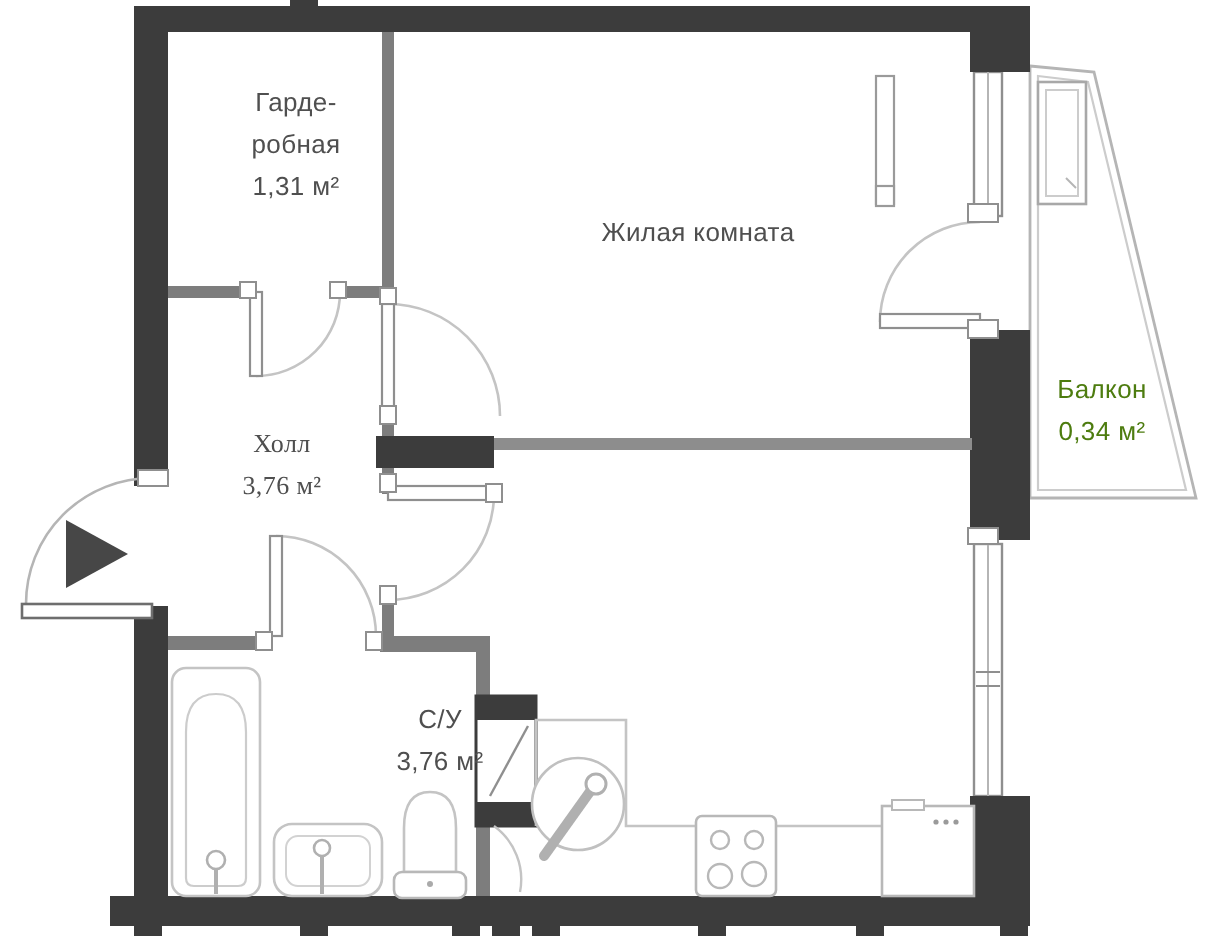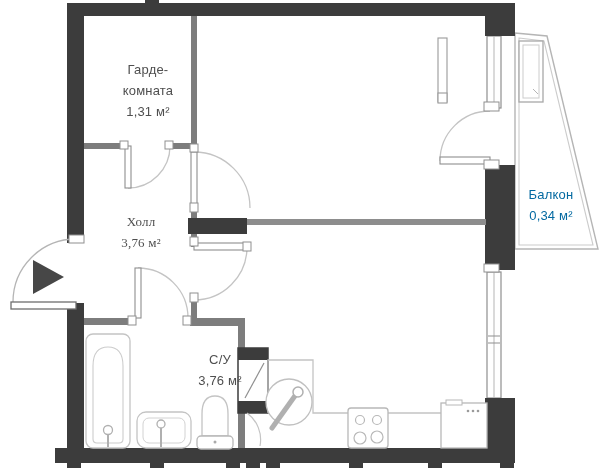--- a/index.html
+++ b/index.html
@@ -3,21 +3,21 @@
 <meta charset="utf-8">
 <style>
   html,body{margin:0;padding:0;background:#ffffff;}
   #plan{position:relative;width:605px;height:468px;background:#ffffff;overflow:hidden;
         font-family:"Liberation Sans", sans-serif;}
   #plan svg{position:absolute;left:0;top:0;}
   .lbl{position:absolute;transform:translate(-50%,-50%);text-align:center;
        color:#4f4f4f;font-size:13px;line-height:21px;white-space:nowrap;letter-spacing:.2px;}
   .lbl .area{display:block;}
   .lbl span{display:block;}
-  .lbl.balcony{color:#0369a1;}
+  .lbl.balcony{color:#4d7c0f;}
 </style>
 </head>
 <body>
 
 <div id="plan">
   <svg width="605" height="468" viewBox="0 0 605 468">
 
     <g>
       <polygon points="515,33 547,36 598,249 515,249" fill="#ffffff" stroke="#b5b5b5" stroke-width="1.4"></polygon>
       <polygon points="519,38 544,41 593,245 519,245" fill="none" stroke="#cccccc" stroke-width="1.1"></polygon>
@@ -162,27 +162,28 @@
       <circle cx="161" cy="424" r="4" fill="#ffffff" stroke="#b0b0b0" stroke-width="1.3"></circle>
       <line x1="161" y1="428" x2="161" y2="447" stroke="#b0b0b0" stroke-width="2"></line>
     </g>
     <g>
       <path d="M202,436 L202,414 Q202,396 215,396 Q228,396 228,414 L228,436 Z" fill="#ffffff" stroke="#c4c4c4" stroke-width="1.3"></path>
       <rect x="197" y="436" width="36" height="13" rx="4" fill="#ffffff" stroke="#b8b8b8" stroke-width="1.3"></rect>
       <circle cx="215" cy="442" r="1.5" fill="#aaaaaa"></circle>
     </g>
   </svg>
 
-  <div class="lbl" style="left:148px;top:90px;">
+  <div class="lbl" style="left:148px;top:72px;">
     <span>Гарде-</span>
-    <span>комната</span>
+    <span>робная</span>
     <span class="area">1,31 м²</span>
   </div>
 
   <div class="lbl" style="left:349px;top:116px;">
+    <span>Жилая комната</span>
   </div>
 
   <div class="lbl" style="left:141px;top:232px;font-family:Liberation Serif, serif;">
     <span>Холл</span>
     <span class="area">3,76 м²</span>
   </div>
 
   <div class="lbl" style="left:172px;top:370px;margin-left:48px;">
     <span>С/У</span>
     <span class="area">3,76 м²</span>

